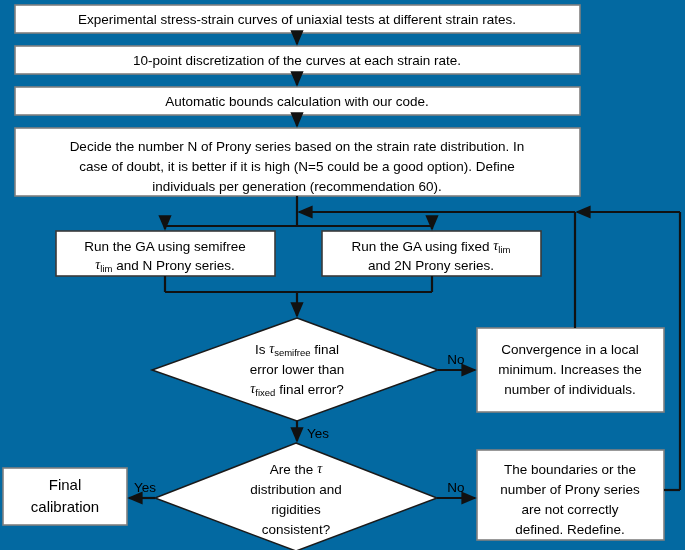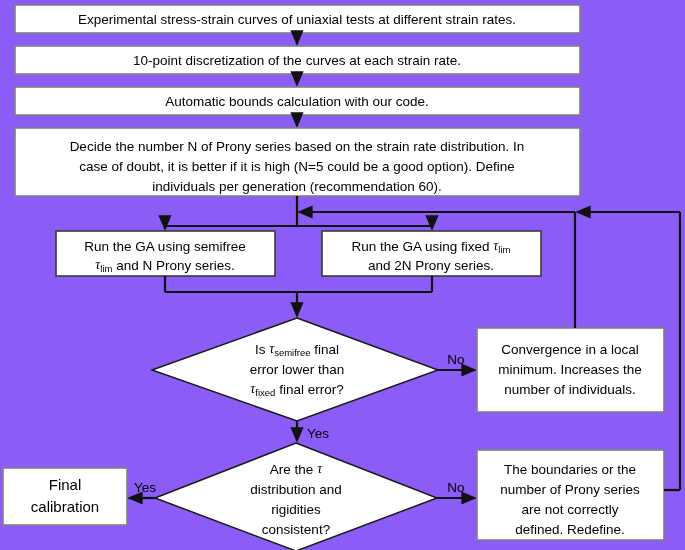--- a/index.html
+++ b/index.html
@@ -4,21 +4,21 @@
 <style>
   html, body {
     margin: 0;
     padding: 0;
     background: #ffffff;
   }
   #flowchart-root {
     position: relative;
     width: 685px;
     height: 550px;
-    background: #8b5cf6;
+    background: #0369a1;
     font-family: "Liberation Sans", sans-serif;
     overflow: hidden;
   }
   svg#chart-svg {
     position: absolute;
     left: 0;
     top: 0;
     width: 685px;
     height: 550px;
   }

